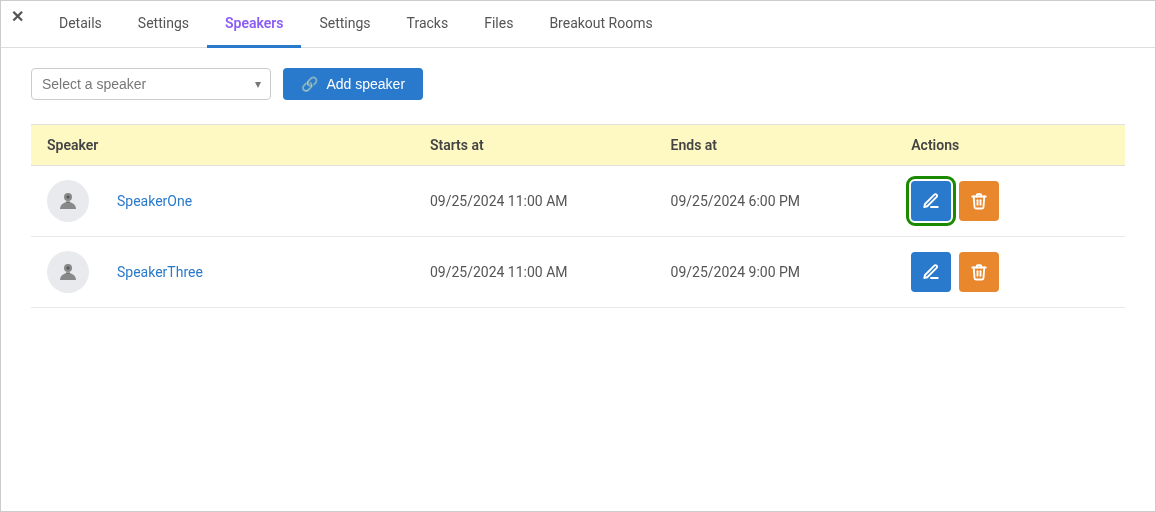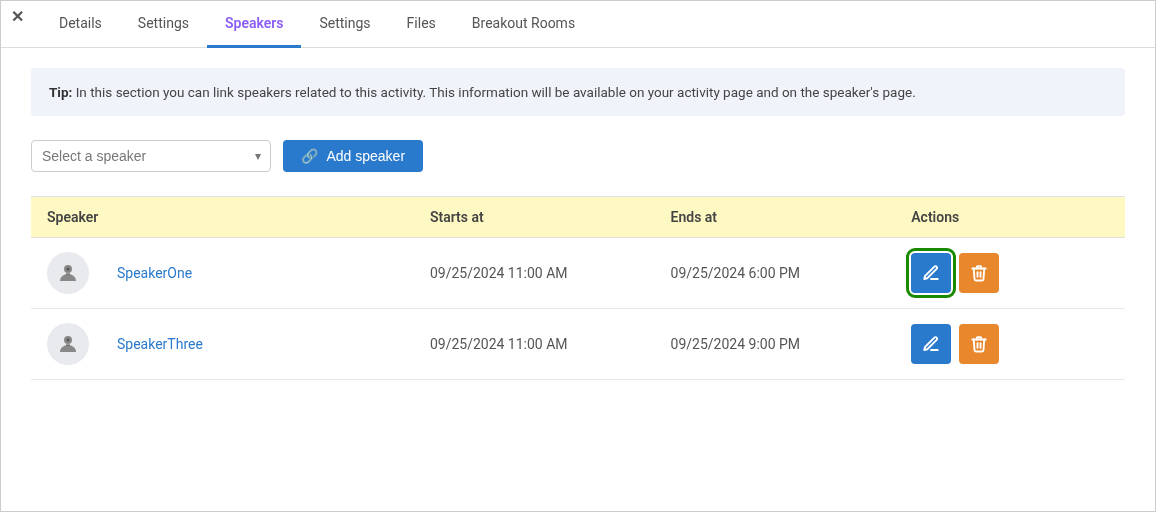--- a/index.html
+++ b/index.html
@@ -208,30 +208,27 @@
 <div class="window">
 
   <div class="close-btn">✕</div>
 
   <nav class="nav-tabs">
 
   <div class="nav-tab">Details</div>
       <div class="nav-tab">Settings</div>
       <div class="nav-tab active">Speakers</div>
       <div class="nav-tab">Settings</div>
+      <div class="nav-tab">Tracks</div>
       <div class="nav-tab">Files</div>
       <div class="nav-tab">Breakout Rooms</div>
     </nav>
 
   <div class="content">
 
-    <div class="tip-box">
-      <strong>Tip:</strong>
-      <span> In this section you can link speakers related to this activity. This information will be available on your activity page and on the speaker's page.</span>
-    </div>
 
     <div class="add-speaker-row">
       <div class="select-wrapper">
         <select class="speaker-select">
           <option value="">Select a speaker</option>
         </select>
       </div>
       <button class="add-speaker-btn">
         <span>🔗</span>
         <span>Add speaker</span>

